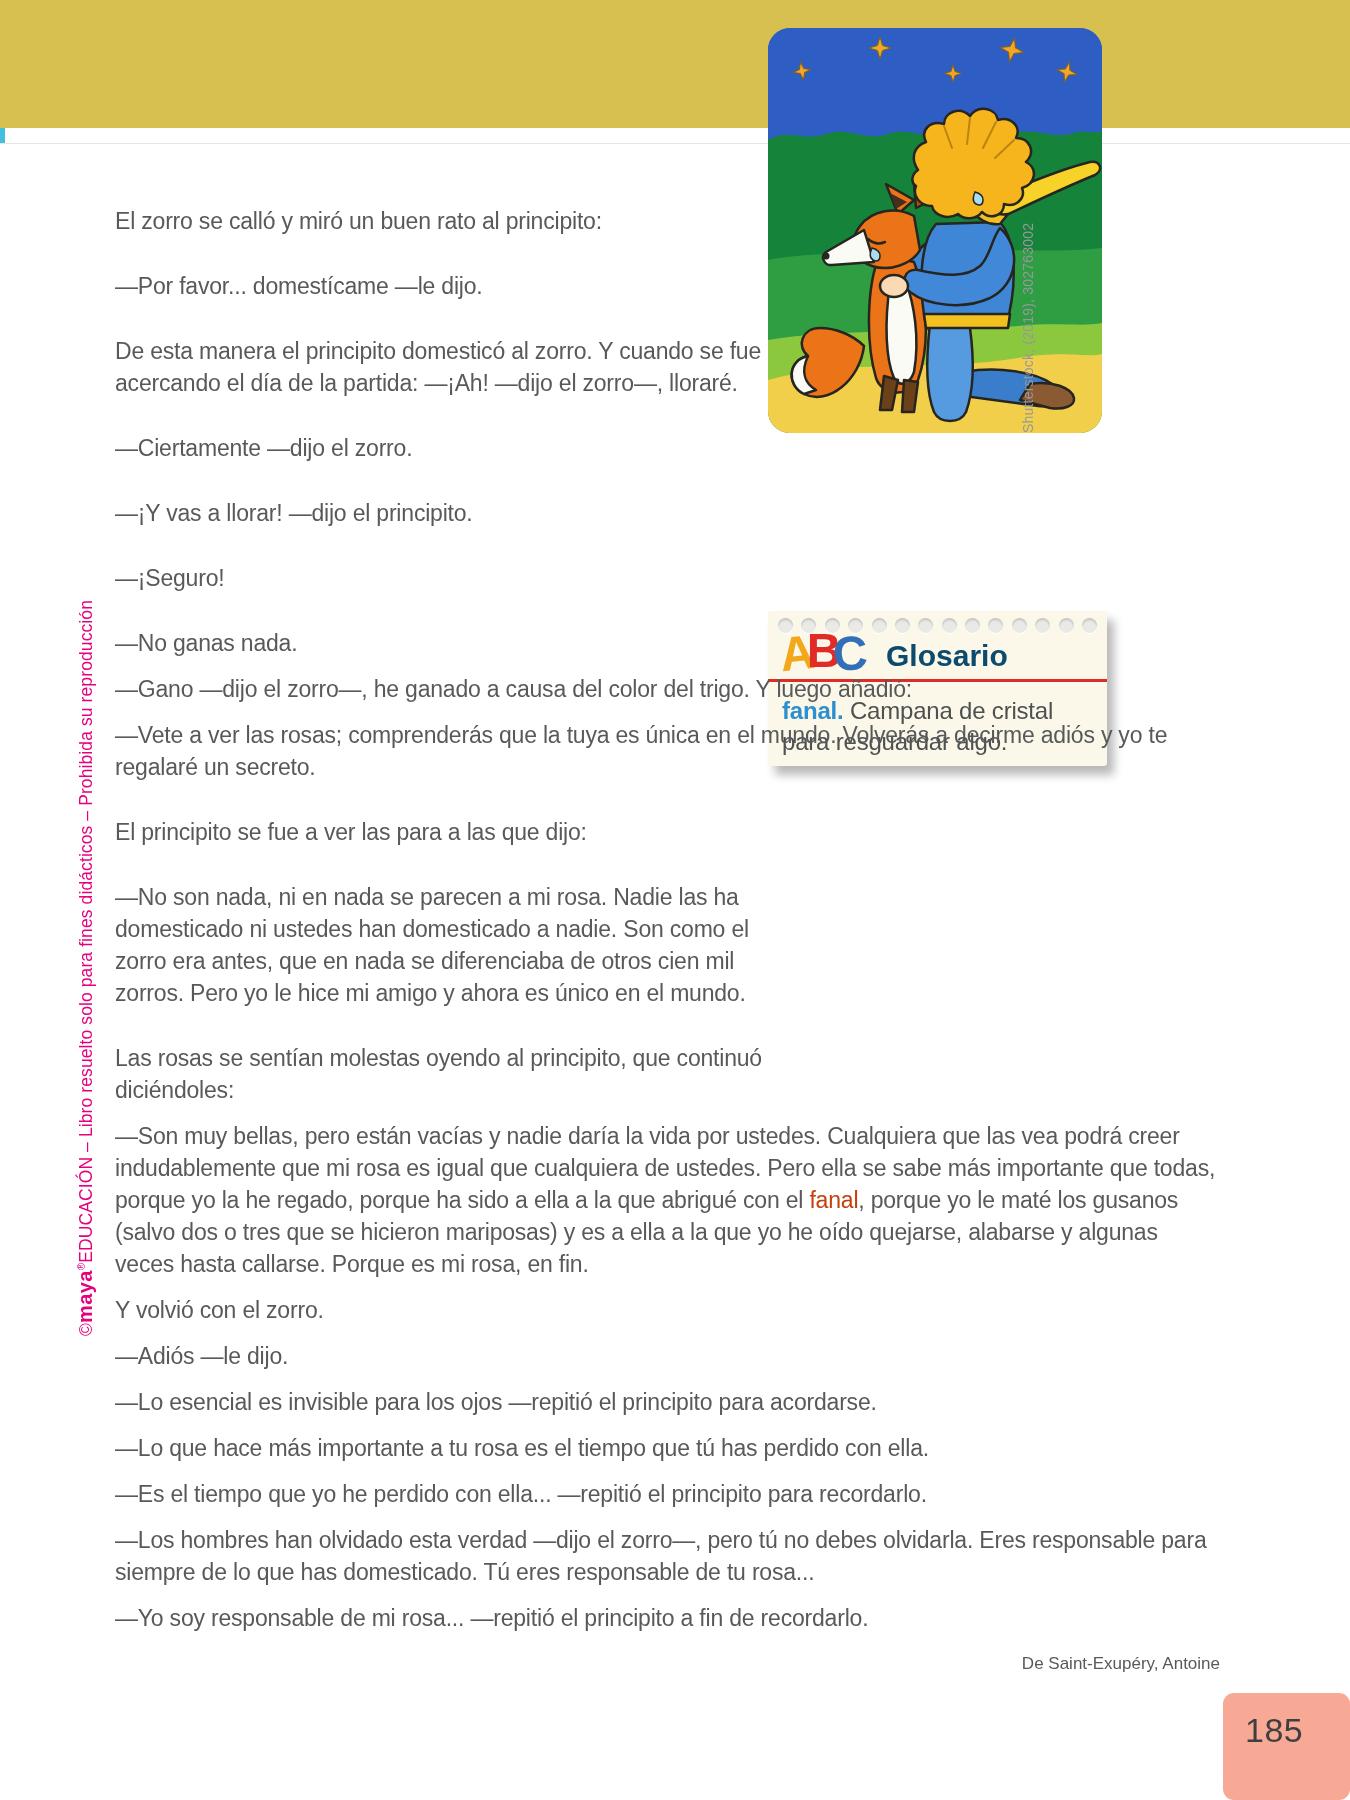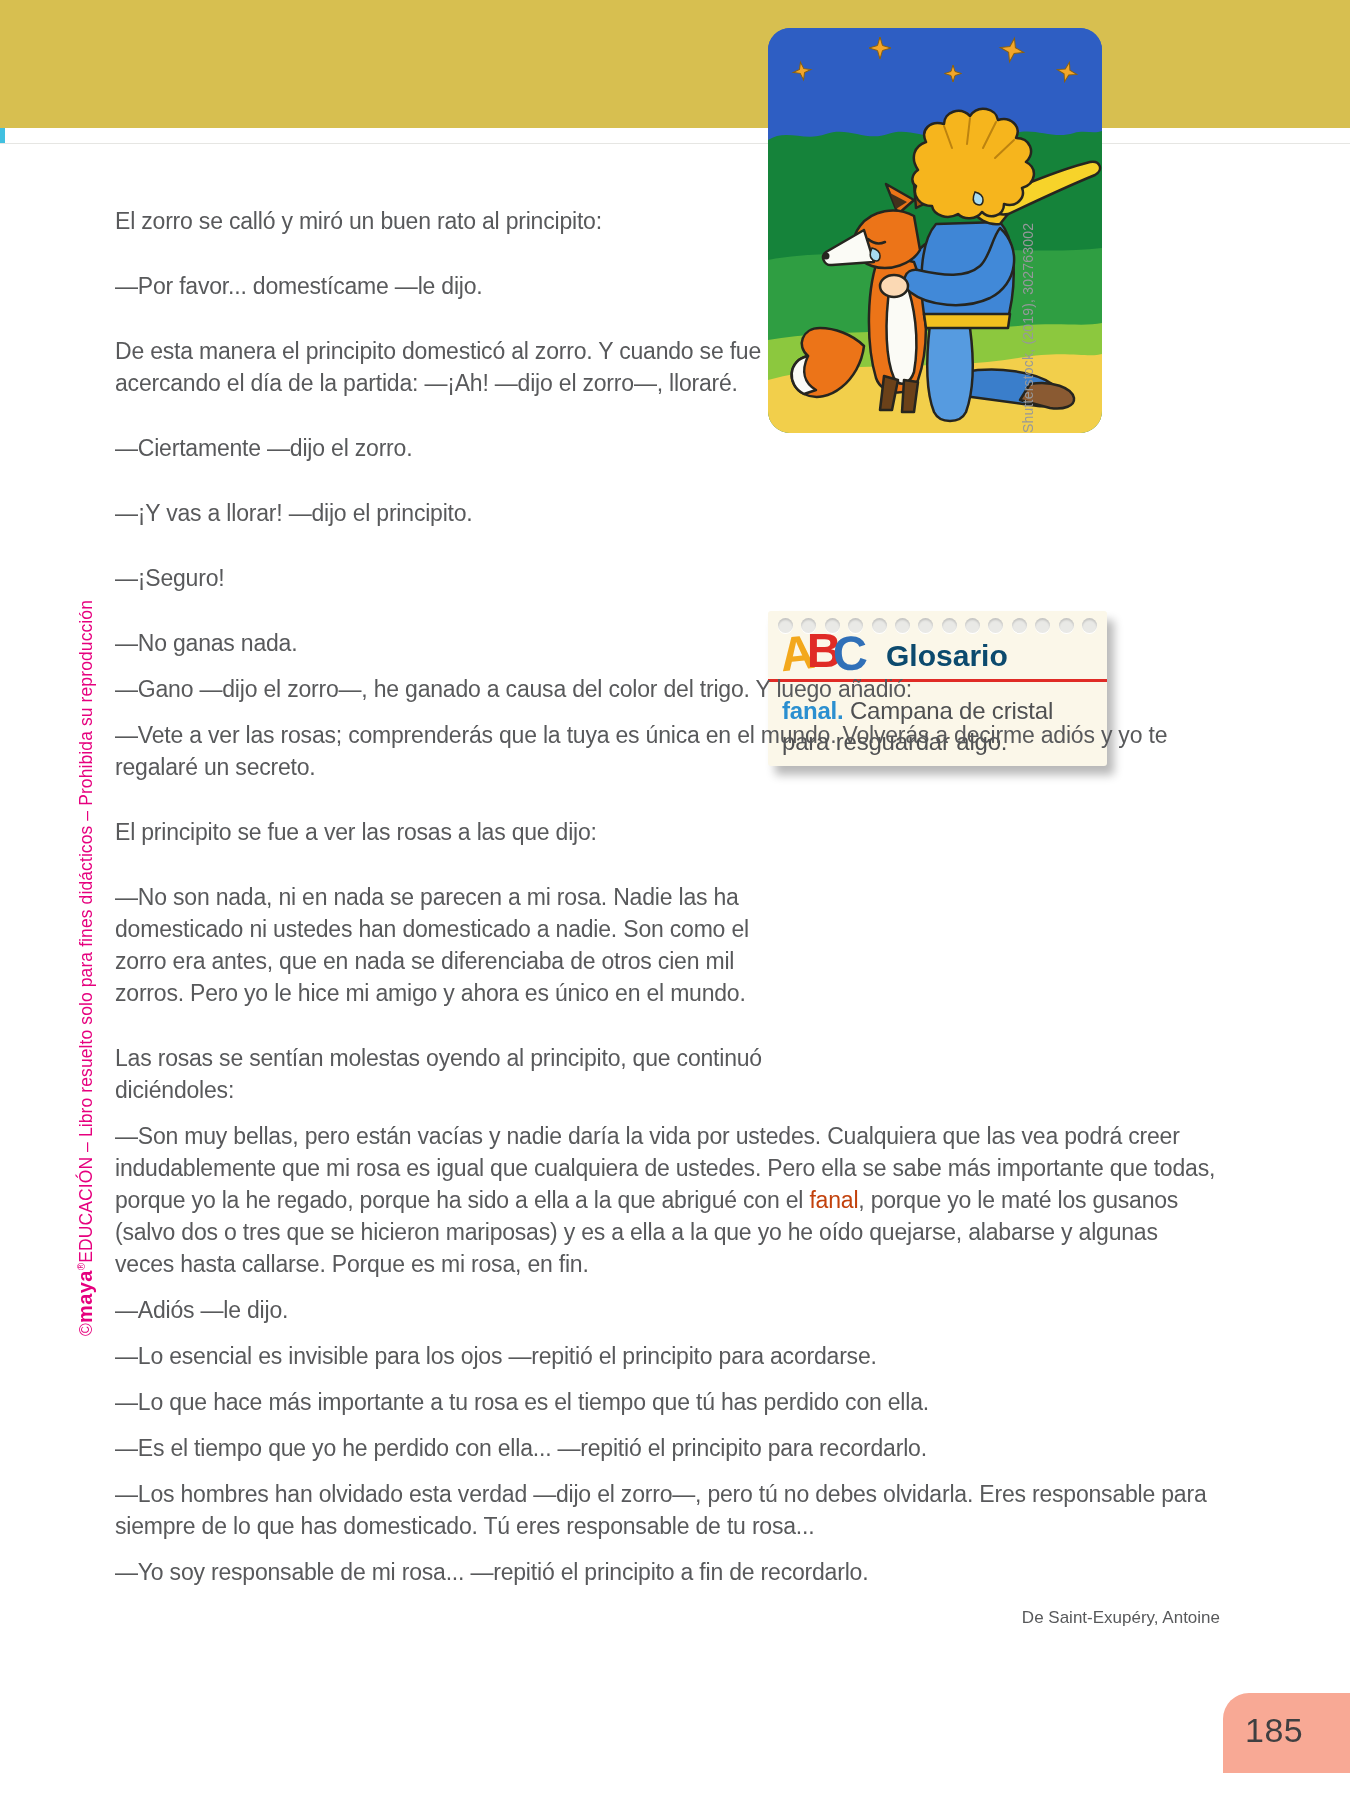--- a/index.html
+++ b/index.html
@@ -54,21 +54,21 @@
   .abc{font-weight:bold;font-size:48px;line-height:42px;letter-spacing:-8px;padding-right:14px;}
   .abc .a{color:#f3a81c;display:inline-block;transform:rotate(-6deg);}
   .abc .b{color:#e02b26;display:inline-block;transform:translateY(-3px);}
   .abc .c{color:#3070b8;display:inline-block;transform:rotate(-3deg);}
   .glossary-title{color:#0c4a6e;font-weight:bold;font-size:30px;margin:0 0 2px 12px;}
   .glossary-rule{position:absolute;top:68px;left:0;width:339px;height:3px;background:#e02b26;}
   .glossary-def{position:absolute;top:84px;left:14px;width:308px;font-size:24px;line-height:31px;color:#4f5052;letter-spacing:-0.2px;}
   .glossary-term{color:#2b8fd0;font-weight:bold;}
 
   
-  .page-badge{position:absolute;left:1223px;top:1693px;width:127px;height:80px;background:#f8a995;border-top-left-radius:26px;}
+  .page-badge{position:absolute;left:1223px;top:1693px;width:127px;height:107px;background:#f8a995;border-top-left-radius:26px;border-radius:11px;}
   .page-number{margin:18px 0 0 22px;font-size:34px;color:#3f3f41;letter-spacing:.5px;}
 </style>
 </head>
 <body>
 
 <div class="banner"></div>
 <div class="banner-strip"></div>
 <div class="cyan-tick"></div>
 
 <div class="sidebar"><span>©</span><span class="brand">maya</span><sup>®</sup><span>EDUCACIÓN</span><span> – Libro resuelto solo para fines didácticos – Prohibida su reproducción</span></div>
@@ -170,24 +170,25 @@
 <div class="content">
   <p class="narrow">El zorro se calló y miró un buen rato al principito:</p>
   <p class="narrow">—Por favor... domestícame —le dijo.</p>
   <p class="narrow">De esta manera el principito domesticó al zorro. Y cuando se fue acercando el día de la partida: —¡Ah! —dijo el zorro—, lloraré.</p>
   <p class="narrow">—Ciertamente —dijo el zorro.</p>
   <p class="narrow">—¡Y vas a llorar! —dijo el principito.</p>
   <p class="narrow">—¡Seguro!</p>
   <p class="narrow">—No ganas nada.</p>
   <p>—Gano —dijo el zorro—, he ganado a causa del color del trigo. Y luego añadió:</p>
   <p>—Vete a ver las rosas; comprenderás que la tuya es única en el mundo. Volverás a decirme adiós y yo te regalaré un secreto.</p>
-  <p class="narrow">El principito se fue a ver las rosas a las que dijo:</p>
+  <p class="narrow">El principito se fue a ver las para a las que dijo:</p>
   <p class="narrow">—No son nada, ni en nada se parecen a mi rosa. Nadie las ha domesticado ni ustedes han domesticado a nadie. Son como el zorro era antes, que en nada se diferenciaba de otros cien mil zorros. Pero yo le hice mi amigo y ahora es único en el mundo.</p>
   <p class="narrow">Las rosas se sentían molestas oyendo al principito, que continuó diciéndoles:</p>
   <p><span>—Son muy bellas, pero están vacías y nadie daría la vida por ustedes. Cualquiera que las vea podrá creer indudablemente que mi rosa es igual que cualquiera de ustedes. Pero ella se sabe más importante que todas, porque yo la he regado, porque ha sido a ella a la que abrigué con el </span><span class="fanal-link">fanal</span><span>, porque yo le maté los gusanos (salvo dos o tres que se hicieron mariposas) y es a ella a la que yo he oído quejarse, alabarse y algunas veces hasta callarse. Porque es mi rosa, en fin.</span></p>
+  <p>Y volvió con el zorro.</p>
   <p>—Adiós —le dijo.</p>
   <p>—Lo esencial es invisible para los ojos —repitió el principito para acordarse.</p>
   <p>—Lo que hace más importante a tu rosa es el tiempo que tú has perdido con ella.</p>
   <p>—Es el tiempo que yo he perdido con ella... —repitió el principito para recordarlo.</p>
   <p>—Los hombres han olvidado esta verdad —dijo el zorro—, pero tú no debes olvidarla. Eres responsable para siempre de lo que has domesticado. Tú eres responsable de tu rosa...</p>
   <p>—Yo soy responsable de mi rosa... —repitió el principito a fin de recordarlo.</p>
   <div class="attribution">De Saint-Exupéry, Antoine</div>
 </div>
 
 <div class="page-badge">

